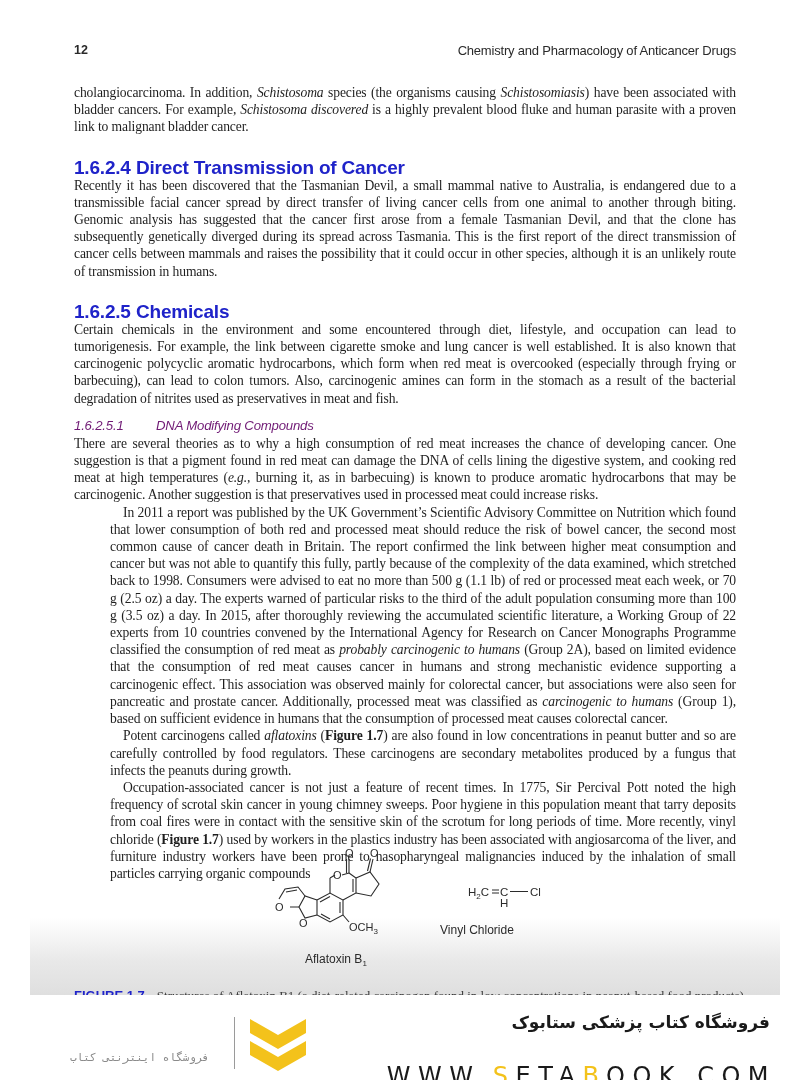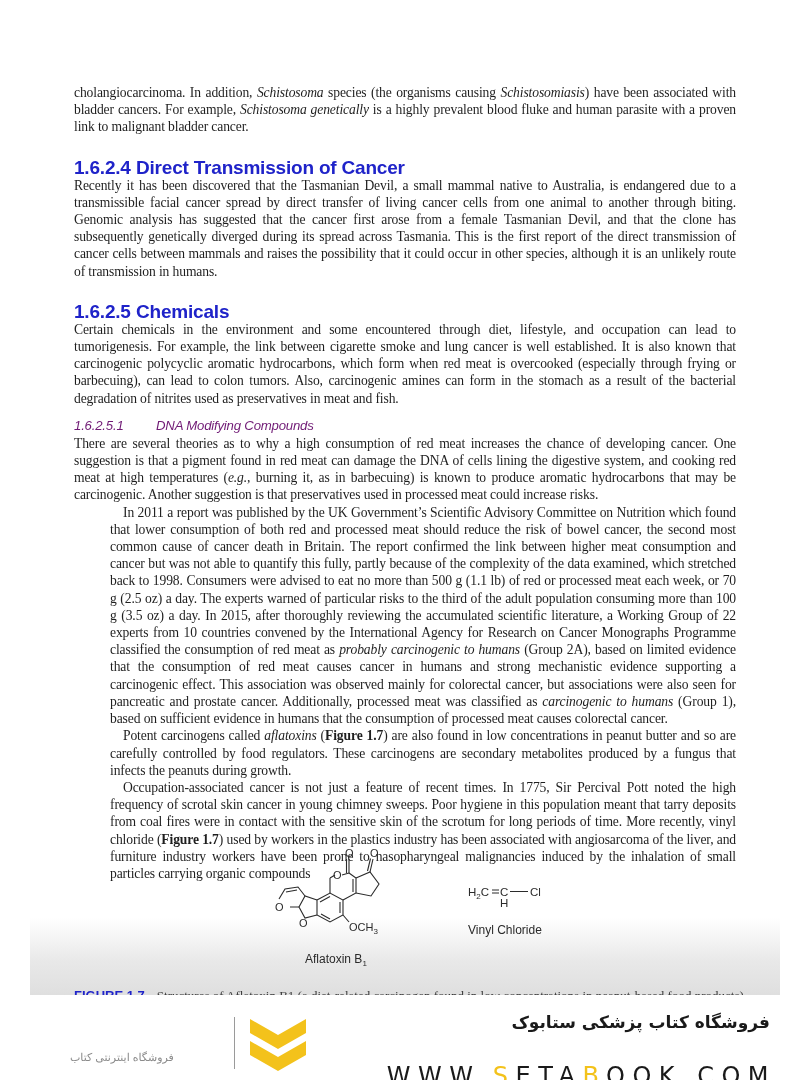--- a/index.html
+++ b/index.html
@@ -24,36 +24,40 @@
   i { font-style: italic; }
   b { font-weight: bold; }
   .fade { position: absolute; left: 30px; right: 30px; top: 918px; height: 80px;
     background: linear-gradient(to bottom, rgba(235,235,235,0) 0%, rgba(228,228,228,0.85) 55%, #dedede 100%); }
   .mol-label { position: absolute; font-family: "Liberation Sans", sans-serif; font-size: 12px; color: #2a2a2a; }
   .caption { position: absolute; left: 74px; top: 987px; width: 670px; height: 8px; overflow: hidden;
     font-size: 13px; line-height: 17px; color: #3b3b3b; white-space: nowrap; }
   .caption .lbl { color: #1f23c9; font-family: "Liberation Sans", sans-serif; font-weight: bold; margin-right: 12px; }
 
   .footer { position: absolute; left: 0; top: 995px; width: 810px; height: 85px; background: #ffffff; }
-  .logo-text-fa { position: absolute; left: 50px; top: 1062px; font-family: Liberation Sans, sans-serif;
+  .logo-text-fa { position: absolute; left: 50px; top: 1062px; font-family: Liberation Mono, monospace;
     font-size: 11px; color: #8a8a8a; }
   .store-fa { position: absolute; right: 40px; top: 1012px; font-family: "DejaVu Sans", sans-serif;
     font-size: 17px; color: #1a1a1a; direction: rtl; }
   .store-url { position: absolute; right: 34px; top: 1042px; font-family: "DejaVu Sans", sans-serif;
     font-size: 24px; letter-spacing: 7.5px; color: #1a1a1a; font-weight: 500; }
   .store-url .y { color: #f3c21b; }
 </style>
 </head>
 <body>
 
 <div class="page">
 
+  <div class="running-head">
+    <span class="pno">12</span>
+    <span class="rt">Chemistry and Pharmacology of Anticancer Drugs</span>
+  </div>
 
   <div class="text-col">
-    <p class="p"><span>cholangiocarcinoma. In addition, </span><i>Schistosoma</i><span> species (the organisms causing </span><i>Schistosomiasis</i><span>) have been associated with bladder cancers. For example, </span><i>Schistosoma genetically</i><span> is a highly prevalent blood fluke and human parasite with a proven link to malignant bladder cancer.</span></p>
+    <p class="p"><span>cholangiocarcinoma. In addition, </span><i>Schistosoma</i><span> species (the organisms causing </span><i>Schistosomiasis</i><span>) have been associated with bladder cancers. For example, </span><i>Schistosoma discovered</i><span> is a highly prevalent blood fluke and human parasite with a proven link to malignant bladder cancer.</span></p>
 
     <div class="h3">
       <span class="num">1.6.2.4</span><span>Direct Transmission of Cancer</span>
     </div>
     <p class="p">Recently it has been discovered that the Tasmanian Devil, a small mammal native to Australia, is endangered due to a transmissible facial cancer spread by direct transfer of living cancer cells from one animal to another through biting. Genomic analysis has suggested that the cancer first arose from a female Tasmanian Devil, and that the clone has subsequently genetically diverged during its spread across Tasmania. This is the first report of the direct transmission of cancer cells between mammals and raises the possibility that it could occur in other species, although it is an unlikely route of transmission in humans.</p>
 
     <div class="h3">
       <span class="num">1.6.2.5</span><span>Chemicals</span>
     </div>
     <p class="p">Certain chemicals in the environment and some encountered through diet, lifestyle, and occupation can lead to tumorigenesis. For example, the link between cigarette smoke and lung cancer is well established. It is also known that carcinogenic polycyclic aromatic hydrocarbons, which form when red meat is overcooked (especially through frying or barbecuing), can lead to colon tumors. Also, carcinogenic amines can form in the stomach as a result of the bacterial degradation of nitrites used as preservatives in meat and fish.</p>
@@ -106,21 +110,21 @@
       <text x="2" y="14"><tspan>H</tspan><tspan dy="3" font-size="8">2</tspan><tspan dy="-3">C</tspan></text>
       <text x="34" y="14">C</text>
       <text x="34" y="25">H</text>
       <text x="64" y="14">Cl</text>
     </g>
     <g stroke="#2b2b2b" stroke-width="1">
       <path d="M26 8 L33 8 M26 11 L33 11"></path>
       <path d="M44 9.5 L62 9.5"></path>
     </g>
   </svg>
-  <div class="mol-label" style="left:468px; top:923px;">Vinyl Chloride</div>
+  <div class="mol-label" style="left:440px; top:923px;">Vinyl Chloride</div>
 
   <div class="caption">
     <span class="lbl">FIGURE 1.7</span><span>Structures of Aflatoxin B1 (a diet-related carcinogen found in low concentrations in peanut-based food products) and</span>
   </div>
 </div>
 
 <div class="footer">
 
   <div class="logo-text-fa" style="top:56px; left:70px; position:absolute;">فروشگاه اینترنتی کتاب</div>
   <div style="position:absolute; left:234px; top:22px; width:1px; height:52px; background:#9a9a9a;"></div>

